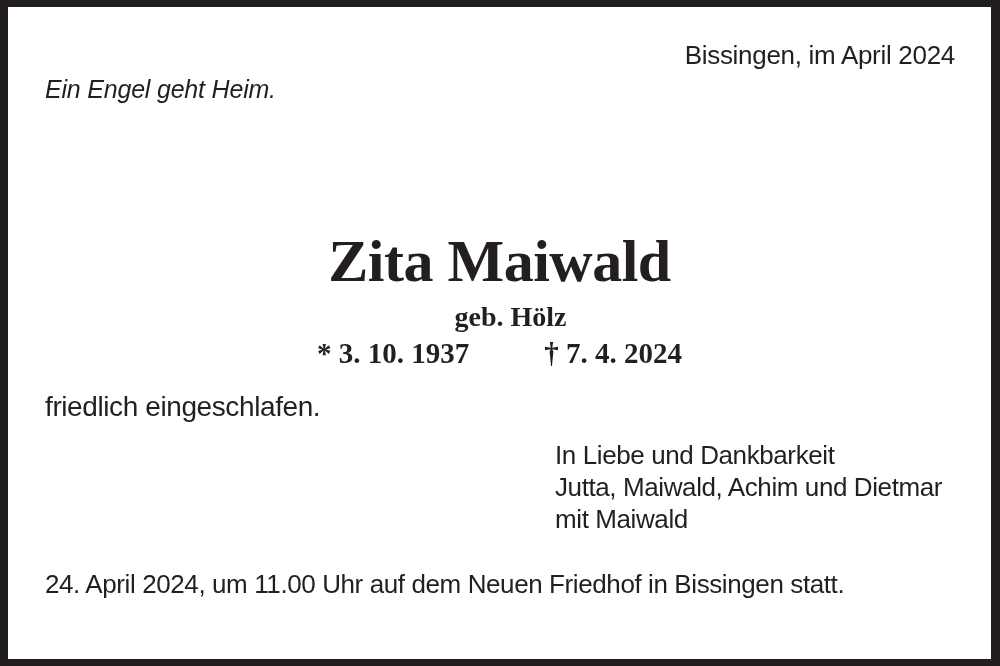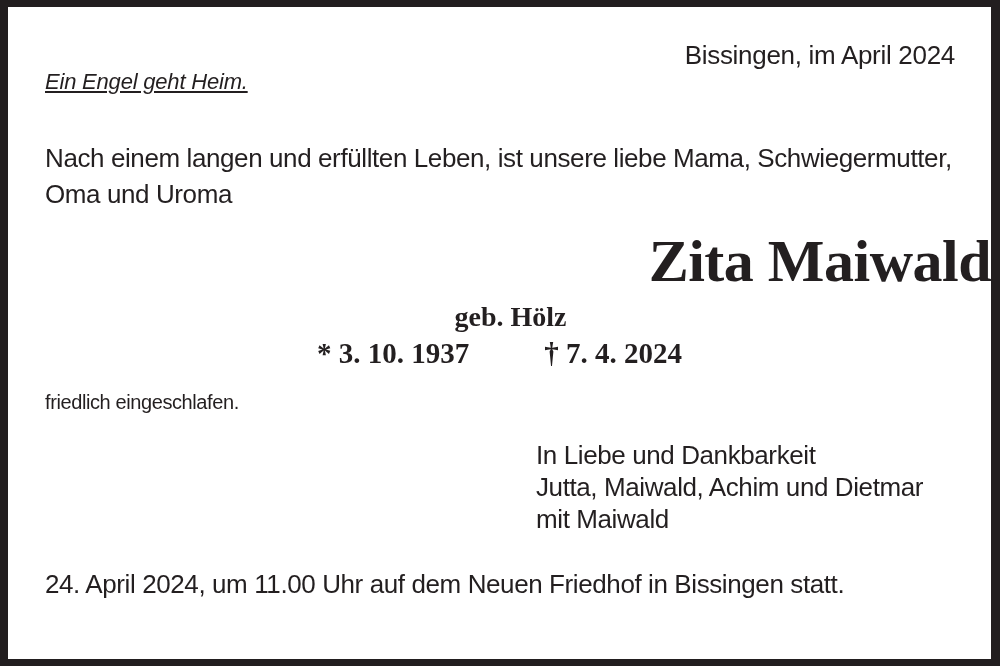--- a/index.html
+++ b/index.html
@@ -24,35 +24,34 @@
   }
   .abs { position: absolute; }
 
   .dateline {
     top: 33px; right: 36px;
     font-size: 26px;
     letter-spacing: -0.3px;
     text-align: center;
   }
   .motto {
-    top: 62px; left: 37px;
-    font-size: 22px;
+    top: 68px; left: 37px;
+    font-size: 25px;
     font-style: italic;
     letter-spacing: -0.2px;
-    text-decoration: underline;
   }
   .intro {
     top: 133px; left: 37px; right: 36px;
     font-size: 26px;
     line-height: 36px;
     letter-spacing: -0.4px;
   }
   .name {
     top: 221px; left: 0; right: 0;
-    text-align: right;
+    text-align: center;
     font-family: "Liberation Serif", serif;
     font-weight: bold;
     font-size: 60px;
     line-height: 1.1;
     letter-spacing: -0.5px;
   }
   .maiden {
     top: 294px; left: 0; right: 0;
     text-align: center;
     font-family: "Liberation Serif", serif;
@@ -63,25 +62,25 @@
   .dates {
     top: 330px; left: 0; right: 0;
     text-align: center;
     font-family: "Liberation Serif", serif;
     font-weight: bold;
     font-size: 29px;
   }
   .dates .death { margin-left: 75px; }
   .closing {
     top: 384px; left: 37px;
-    font-size: 20px;
+    font-size: 28px;
     letter-spacing: -0.4px;
   }
   .mourners {
-    top: 432px; left: 528px;
+    top: 432px; left: 547px;
     font-size: 26px;
     line-height: 32px;
     letter-spacing: -0.4px;
   }
   .funeral {
     top: 560px; left: 37px; width: 912px;
     font-size: 26px;
     line-height: 34px;
     letter-spacing: -0.4px;
   }
@@ -92,24 +91,20 @@
 </style>
 </head>
 <body>
 
 <div class="page">
 
   <div class="abs dateline">Bissingen, im April 2024</div>
 
   <div class="abs motto">Ein Engel geht Heim.</div>
 
-  <div class="abs intro">
-    <div>Nach einem langen und erfüllten Leben, ist unsere liebe Mama, Schwiegermutter,</div>
-    <div>Oma und Uroma</div>
-  </div>
 
   <h1 class="abs name">Zita Maiwald</h1>
 
   <div class="abs maiden">geb. Hölz</div>
 
   <div class="abs dates">
     <span class="birth">* 3. 10. 1937</span><span class="death">† 7. 4. 2024</span>
   </div>
 
   <div class="abs closing">friedlich eingeschlafen.</div>

